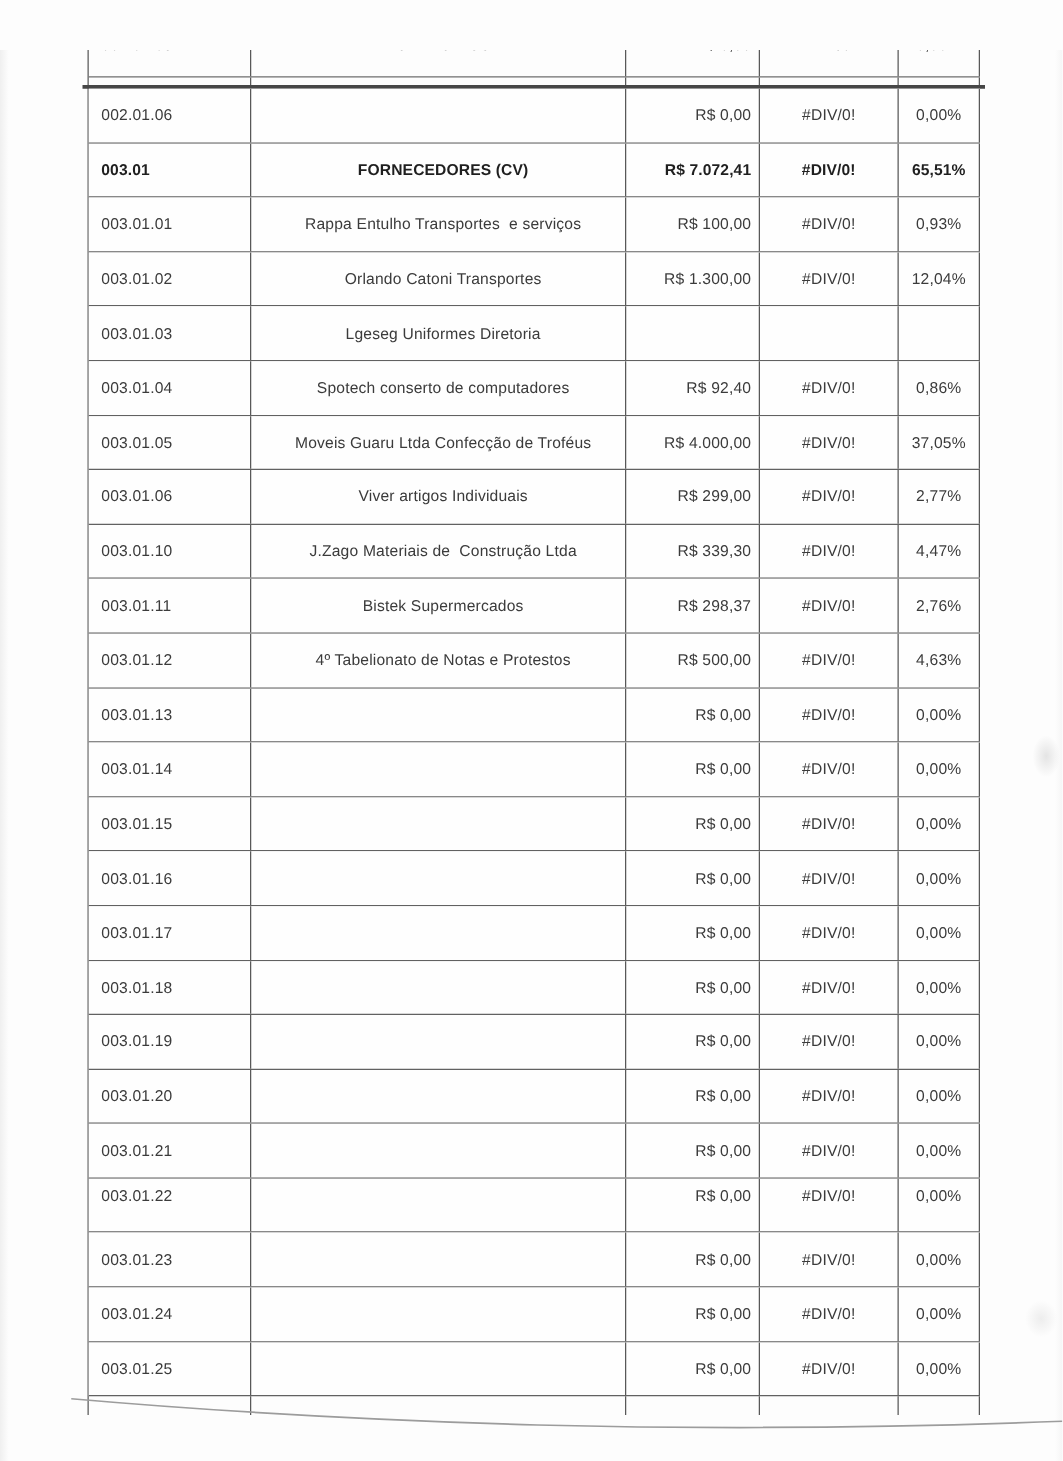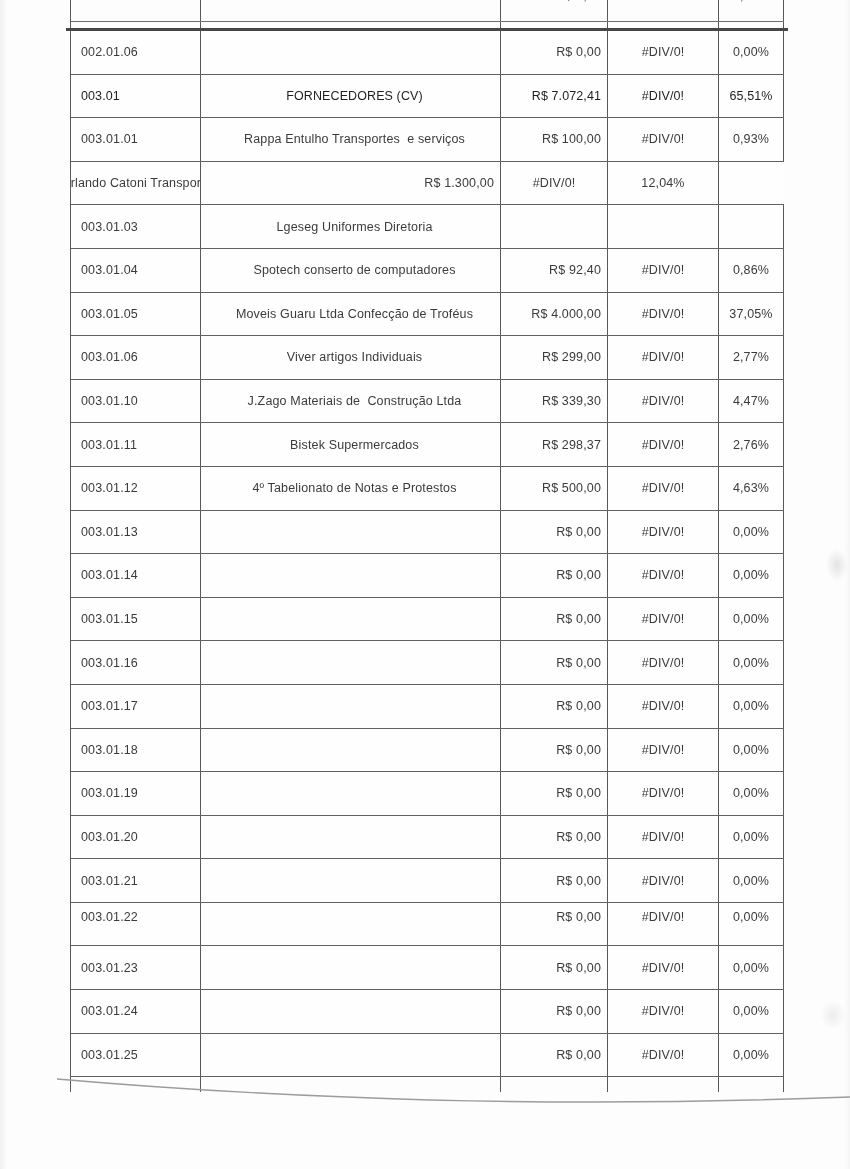--- a/index.html
+++ b/index.html
@@ -8,20 +8,21 @@
     background:#fdfdfd;
     font-family:"Liberation Sans",sans-serif;
     position:relative;
   }
   .page{
     position:absolute;inset:0;
     background:
       linear-gradient(90deg, rgba(185,185,185,.20), rgba(185,185,185,0) 7px),
       linear-gradient(270deg, rgba(200,200,200,.14), rgba(200,200,200,0) 6px),
       #fdfdfd;
+    margin-top: 40px;
   }
   .smudge{position:absolute;border-radius:50%;pointer-events:none;}
   .smudge.s1{left:826px;top:548px;width:22px;height:34px;background:radial-gradient(ellipse,rgba(170,170,170,.30),transparent 70%);}
   .smudge.s2{left:820px;top:1000px;width:26px;height:30px;background:radial-gradient(ellipse,rgba(180,180,180,.22),transparent 70%);}
   .smudge.s3{left:440px;top:218px;width:40px;height:16px;background:radial-gradient(ellipse,rgba(190,190,190,.25),transparent 70%);}
 
   
   #table{
     position:absolute;left:70px;top:0;width:713px;
     border-left:1px solid #5a5a5a;
@@ -41,21 +42,21 @@
     box-sizing:border-box;
     color:#3b3b3b;
     font-size:12.5px;
     letter-spacing:.15px;
   }
   .c-code{padding-left:10px;}
   .c-desc{padding-left:8px;white-space:pre;justify-content:center;}
   .c-value{justify-content:flex-end;padding-right:6px;}
   .c-error{justify-content:center;}
   .c-percent{justify-content:center;}
-  .bold .cell{font-weight:normal;color:#1f1f1f;letter-spacing:.1px;}
+  .bold .cell{font-weight:bold;color:#1f1f1f;letter-spacing:.1px;}
 
   
   .text-top .cell{align-items:flex-start;padding-top:7px;}
 
   
   .partial-top{height:22px;border-bottom:1px solid #6e6e6e;background:transparent;}
   .partial-top .cell{align-items:flex-start;}
   .partial-top .txt{display:block;line-height:16px;margin-top:-12.5px;}
   .partial-top .c-desc .txt{font-weight:bold;}
 
@@ -149,20 +150,23 @@
           <span class="txt">R$ 100,00</span>
         </div>
         <div class="cell c-error">
           <span class="txt">#DIV/0!</span>
         </div>
         <div class="cell c-percent">
           <span class="txt">0,93%</span>
         </div>
       </div>
       <div class="row">
+        <div class="cell c-code">
+          <span class="txt">003.01.02</span>
+        </div>
         <div class="cell c-desc"><span class="txt">Orlando Catoni Transportes</span></div>
         <div class="cell c-value">
           <span class="txt">R$ 1.300,00</span>
         </div>
         <div class="cell c-error">
           <span class="txt">#DIV/0!</span>
         </div>
         <div class="cell c-percent">
           <span class="txt">12,04%</span>
         </div>

